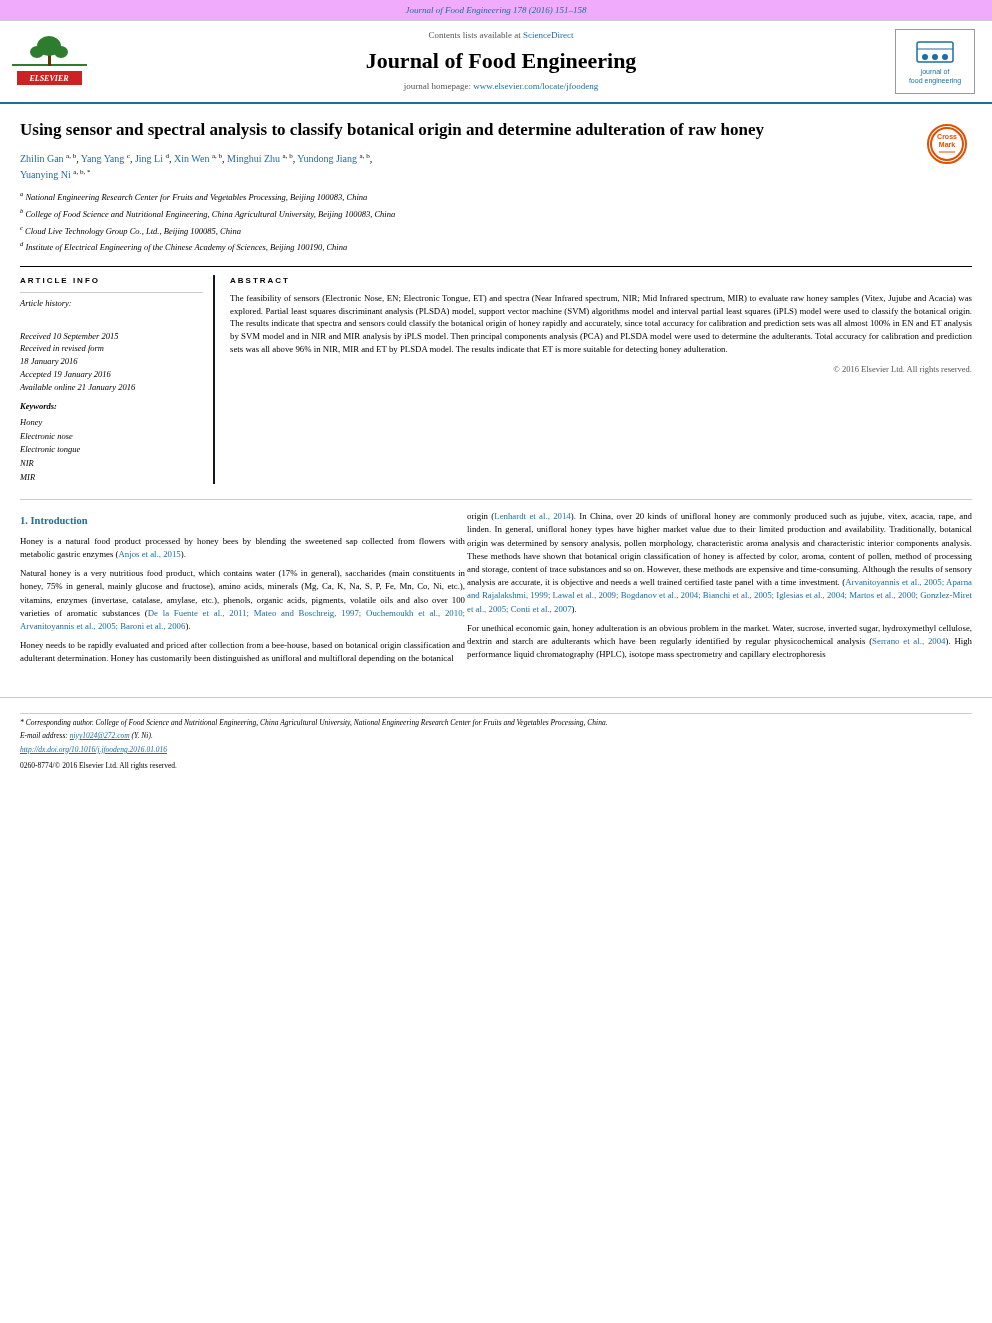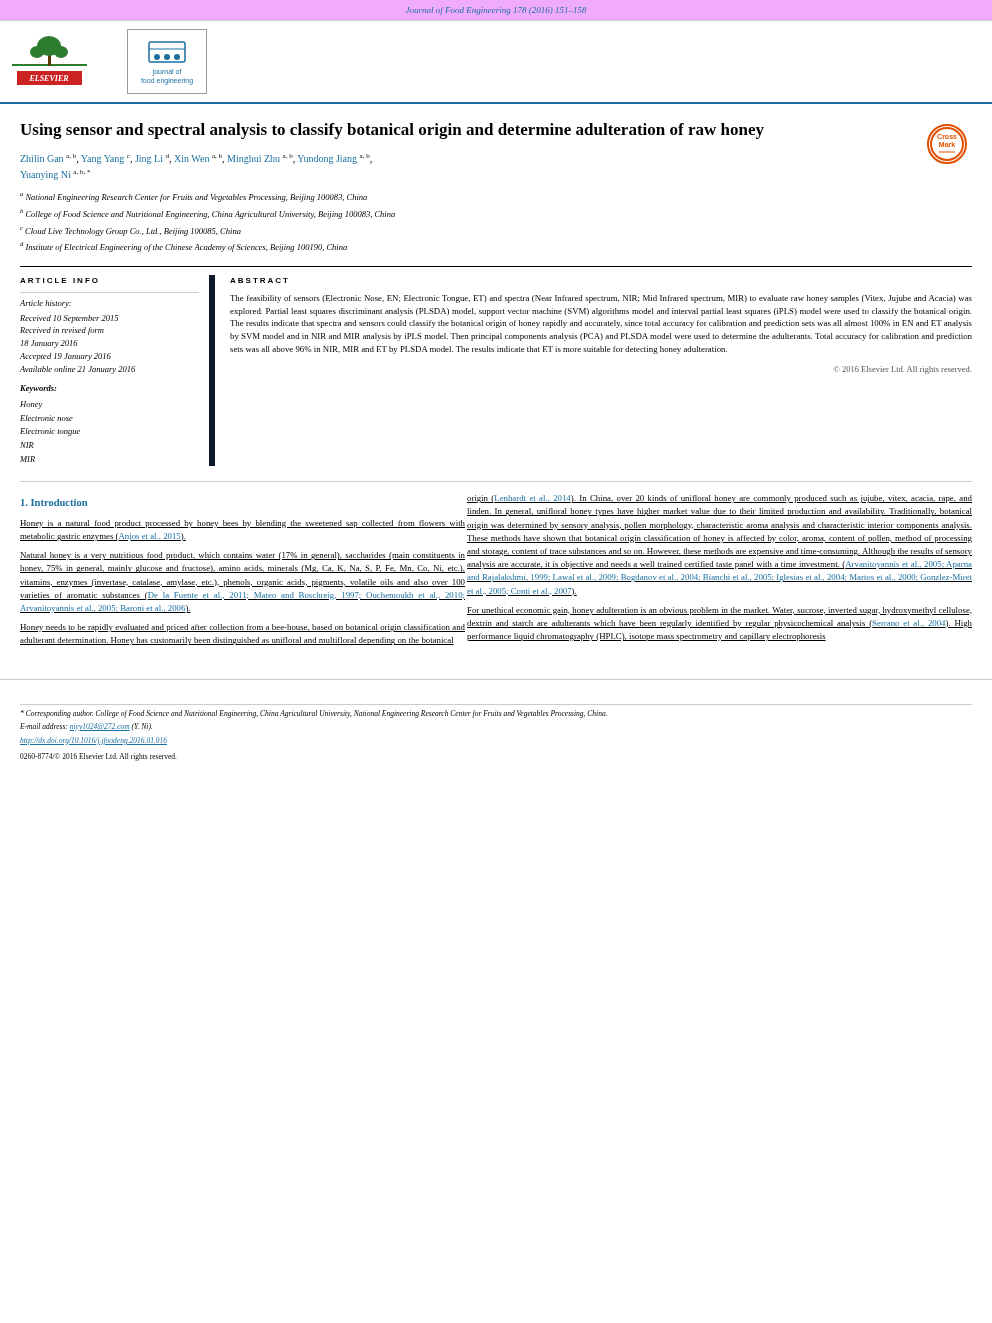--- a/index.html
+++ b/index.html
@@ -146,21 +146,21 @@
     .two-col {
       display: flex;
       gap: 15px;
       border-top: 1px solid #000;
       padding-top: 8px;
       margin-bottom: 15px;
     }
     .article-info-col {
       width: 195px;
       min-width: 195px;
-      border-right: 6px solid #0f172a;
+      border-right: 2px solid #0f172a;
       padding-right: 10px;
     }
     .abstract-col {
       flex: 1;
     }
 
     .section-label {
       font-size: 8px;
       letter-spacing: 2px;
       font-weight: bold;
@@ -170,21 +170,21 @@
       font-style: normal;
       font-family: Arial, sans-serif;
     }
 
     .article-history {
       font-style: italic;
       font-size: 8.5px;
       margin-bottom: 8px;
       line-height: 1.5;
     }
-    .history-title { font-style: italic; margin-bottom: 2px; }
+    .history-title { font-style: italic; margin-bottom: 20px; }
 
     .keywords-section { margin-top: 8px; }
     .keywords-title { font-style: italic; font-size: 8.5px; font-weight: bold; margin-bottom: 3px; }
     .keywords-list { font-size: 8.5px; font-style: italic; line-height: 1.6; }
 
     .abstract-text {
       font-size: 8.8px;
       line-height: 1.45;
       text-align: justify;
       margin-bottom: 8px;
@@ -218,29 +218,28 @@
       color: #1a6fa0;
       margin-bottom: 6px;
       margin-top: 4px;
     }
 
     .body-text {
       font-size: 8.8px;
       line-height: 1.5;
       text-align: justify;
       margin-bottom: 6px;
-      text-decoration: underline;
     }
     .body-text a { color: #1a6fa0; text-decoration: none; }
 
     
     .page-footer {
       border-top: 1px solid #ccc;
       margin-top: 15px;
-      padding-top: 20px;
+      padding-top: 11px;
       padding-left: 20px;
       padding-right: 20px;
       font-size: 7.5px;
       color: #000;
     }
     .footer-note { margin-bottom: 3px; font-style: italic; }
     .footer-doi { color: #1a6fa0; }
     .footer-issn { margin-top: 6px; }
 
     .divider-line {
@@ -266,20 +265,31 @@
 
       <ellipse cx="37" cy="12" rx="12" ry="10" fill="#2e7d2e"></ellipse>
       <ellipse cx="25" cy="18" rx="7" ry="6" fill="#2e7d2e"></ellipse>
       <ellipse cx="49" cy="18" rx="7" ry="6" fill="#2e7d2e"></ellipse>
 
       <rect x="5" y="37" width="65" height="14" fill="#cc2222"></rect>
       <text x="37" y="47" text-anchor="middle" fill="white" font-size="8" font-style="italic" font-weight="bold" font-family="serif">ELSEVIER</text>
     </svg>
   </div>
 
+  <div class="header-center">
+    <div class="sciencedirect-link">
+      <span>Contents lists available at</span>
+      <a href="#" style="color:#1a6fa0;">ScienceDirect</a>
+    </div>
+    <div class="journal-title-main">Journal of Food Engineering</div>
+    <div class="journal-homepage">
+      <span>journal homepage:</span>
+      <a href="#" style="color:#1a6fa0;">www.elsevier.com/locate/jfoodeng</a>
+    </div>
+  </div>
 
   <div class="header-right">
     <div class="journal-logo-box">
 
       <svg width="40" height="30" viewBox="0 0 40 30">
         <rect x="2" y="5" width="36" height="20" rx="2" fill="none" stroke="#1a6fa0" stroke-width="1.5"></rect>
         <line x1="2" y1="12" x2="38" y2="12" stroke="#1a6fa0" stroke-width="1"></line>
         <circle cx="10" cy="20" r="3" fill="#1a6fa0"></circle>
         <circle cx="20" cy="20" r="3" fill="#1a6fa0"></circle>
         <circle cx="30" cy="20" r="3" fill="#1a6fa0"></circle>

